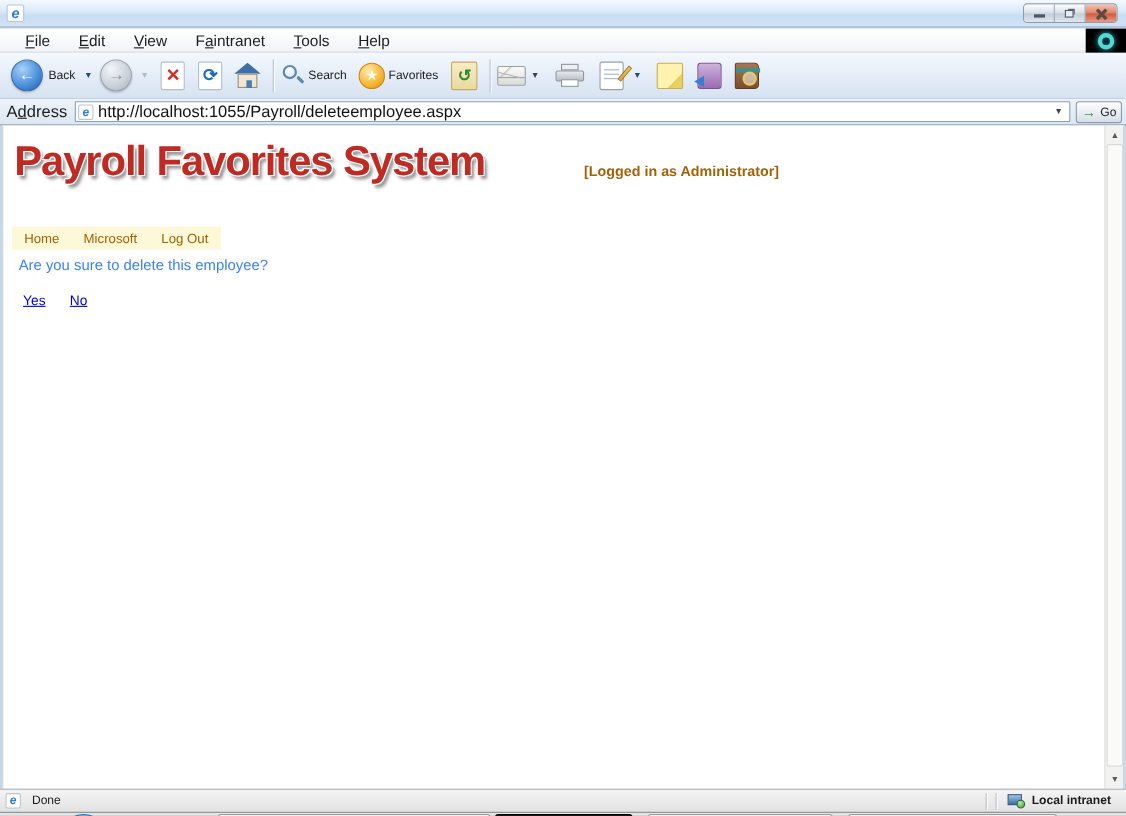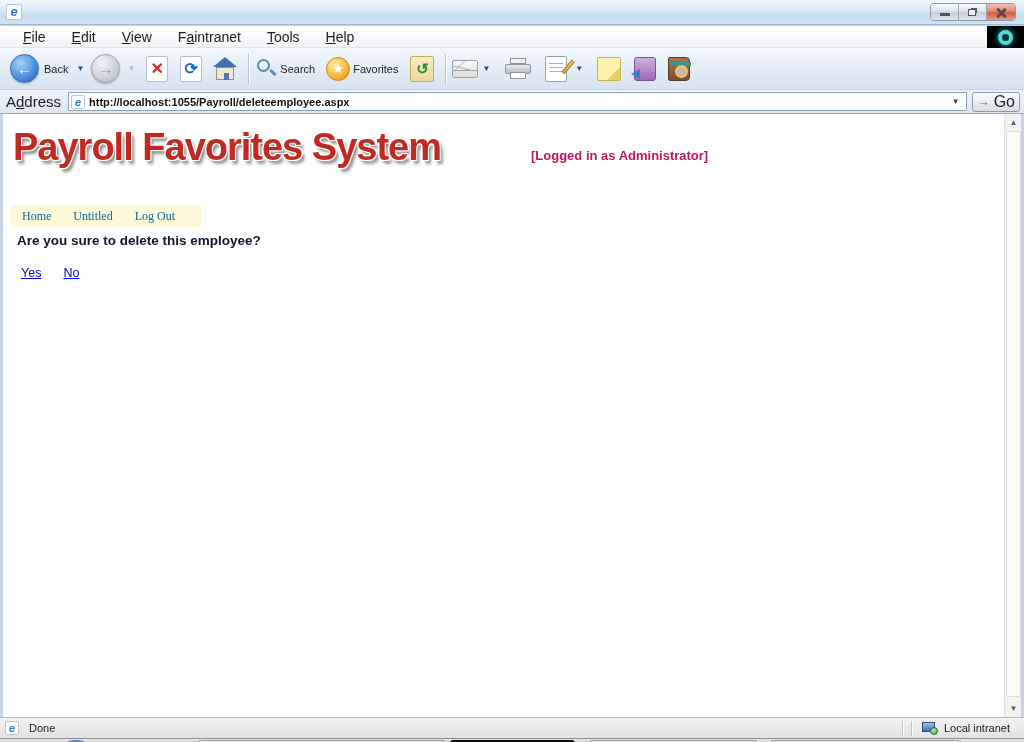--- a/index.html
+++ b/index.html
@@ -123,44 +123,44 @@
     position:absolute; left:0; top:90px; width:1024px; height:24px;
     background:linear-gradient(#eef3fa, #dde6f2); border-bottom:1px solid #96a8c0;
     display:flex; align-items:center; padding:0 4px 0 6px; gap:5px;
   }
   .addr-label { font-size:15px; color:#1d1d1d; flex:0 0 auto; padding-right:2px; }
   .addr-field {
     flex:1 1 auto; height:19px; background:#fff; border:1px solid #8ba0b9; border-radius:1px;
     display:flex; align-items:center; padding:0 2px; position:relative;
   }
   .addr-ie { width:14px; height:14px; font-size:11px; line-height:13px; margin-right:4px; }
-  .addr-input { flex:1; border:none; outline:none; font-family:"Liberation Sans",sans-serif; font-size:11px; color:#111; background:transparent;font-weight:bold; }
+  .addr-input { flex:1; border:none; outline:none; font-family:"Liberation Sans",sans-serif; font-size:15px; color:#111; background:transparent; }
   .addr-dd { flex:0 0 16px; text-align:center; font-size:8px; color:#444; cursor:default; }
   .go-btn { flex:0 0 auto; display:flex; align-items:center; gap:4px; padding:1px 4px; height:20px;
     border:1px solid #8e9bab; border-radius:3px; background:linear-gradient(#fdfeff,#d7dee8); }
   .go-arrow { color:#2d9e3a; font-weight:bold; font-size:13px; line-height:13px; }
-  .go-text { font-size:16px; color:#1d1d1d; }
+  .go-text { font-size:11px; color:#1d1d1d; }
 
   
   .content {
     position:absolute; left:2px; right:2px; top:114px; height:603px; background:#fff;
     border-left:1px solid #c5d2e2; border-right:1px solid #c5d2e2; overflow:hidden;
   }
   .page-heading {
     position:absolute; left:10px; top:12px; font-size:38px; font-weight:bold; letter-spacing:-1px;
     color:#bf2b23;
     text-shadow:-1px -1px 0 #fff, 1px -1px 0 #fff, -1px 1px 0 #fff, 1px 1px 0 #fff, 3px 4px 3px rgba(110,110,110,.75);
   }
-  .login-status { position:absolute; left:528px; top:34px; font-size:13px; font-weight:bold; color:#be185d; }
+  .login-status { position:absolute; left:528px; top:34px; font-size:13px; font-weight:bold; color:#a16207; }
   .nav-strip {
     position:absolute; left:8px; top:92px; width:190px; height:21px; background:#fdf8d7;
     display:flex; align-items:center;
   }
-  .nav-item { font-size:12px; color:#0369a1; padding:0 11px; cursor:pointer; white-space:nowrap;font-family:Liberation Serif, serif; }
-  .question { position:absolute; left:14px; top:119px; font-size:13.5px; font-weight:bold; color:#0f172a; }
+  .nav-item { font-size:12px; color:#a16207; padding:0 11px; cursor:pointer; white-space:nowrap; }
+  .question { position:absolute; left:14px; top:119px; font-size:13.5px; font-weight:normal; color:#3b82f6; }
   .confirm-links { position:absolute; left:18px; top:152px; display:flex; gap:22px; }
   .confirm-link { font-size:12.5px; color:#0000cc; text-decoration:underline; cursor:pointer; }
 
   
   .scrollbar {
     position:absolute; right:0; top:0; width:17px; height:603px; background:#f2f2f0;
     border-left:1px solid #e0e0de;
   }
   .sb-arrow { position:absolute; left:0; width:17px; height:17px; font-size:8px; color:#5a5a5a; text-align:center; line-height:17px; }
   .sb-arrow.up { top:0; }
@@ -168,21 +168,21 @@
   .sb-thumb { position:absolute; left:1px; top:17px; width:15px; height:566px; background:#fafaf8; border:1px solid #dcdcda; border-radius:2px; }
 
   
   .statusbar {
     position:absolute; left:0; top:717px; width:1024px; height:21px;
     background:linear-gradient(#f4f4f4, #e2e2e2); border-top:1px solid #b9b9b9;
     display:flex; align-items:center; font-size:11px; color:#1d1d1d;
   }
   .sb-left { display:flex; align-items:center; gap:5px; padding-left:5px; flex:1 1 auto; }
   .sb-pane-sep { width:1px; height:15px; background:#c0c0c0; box-shadow:1px 0 0 #fff; margin:0 4px; flex:0 0 auto; }
-  .sb-right { display:flex; align-items:center; gap:6px; padding:0 14px 0 6px; flex:0 0 auto; }
+  .sb-right { display:flex; align-items:center; gap:6px; padding:0 14px 0 6px; flex:0 0 auto;font-weight:bold; }
   .intranet-icon { width:16px; height:13px; position:relative; }
   .intranet-icon .screen { position:absolute; left:0; top:0; width:13px; height:10px; background:linear-gradient(#9fc3e8,#3c6ea8); border:1px solid #2d4e76; }
   .intranet-icon .globe { position:absolute; right:0; bottom:0; width:8px; height:8px; border-radius:50%; background:radial-gradient(circle at 35% 30%, #bfe8a8, #3f9e3f); border:1px solid #2c6e2c; }
 
   
   .taskbar {
     position:absolute; left:0; top:738px; width:1024px; height:4px; background:linear-gradient(#ececec,#d2d2d2);
     overflow:hidden; border-top:1px solid #8f8f8f;
   }
   .tb-orb { position:absolute; left:54px; top:1px; width:44px; height:44px; border-radius:50%;
@@ -305,21 +305,21 @@
     <span class="go-arrow">→</span>
     <span class="go-text">Go</span>
   </div>
 </div>
 
 <div class="content">
   <div class="page-heading">Payroll Favorites System</div>
   <div class="login-status">[Logged in as Administrator]</div>
   <div class="nav-strip">
     <span class="nav-item">Home</span>
-    <span class="nav-item">Untitled</span>
+    <span class="nav-item">Microsoft</span>
     <span class="nav-item">Log Out</span>
   </div>
   <div class="question">Are you sure to delete this employee?</div>
   <div class="confirm-links">
     <a class="confirm-link">Yes</a>
     <a class="confirm-link">No</a>
   </div>
   <div class="scrollbar">
     <div class="sb-arrow up">▲</div>
     <div class="sb-thumb"></div>

